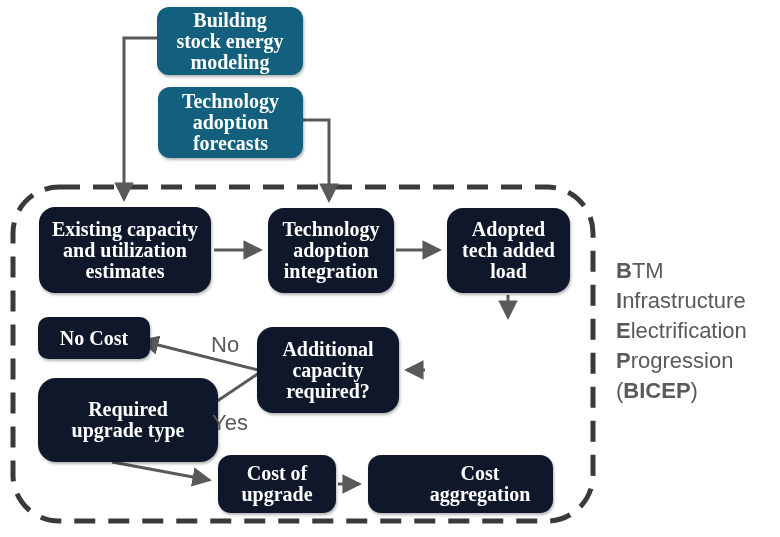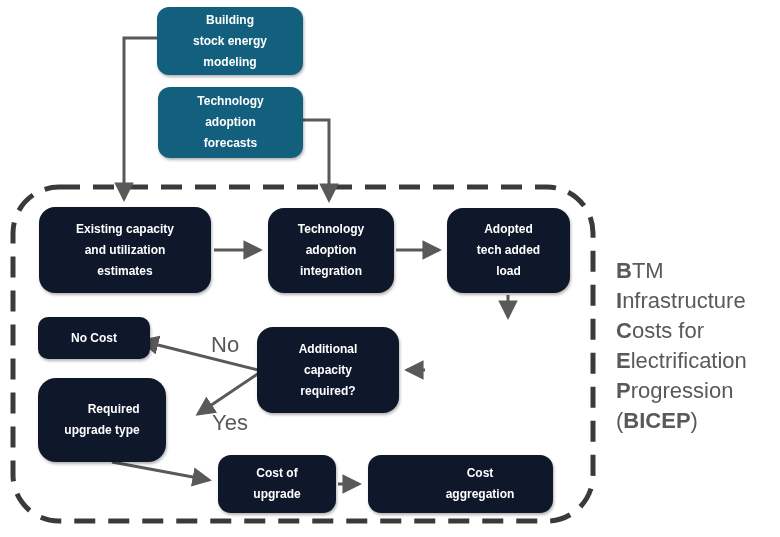--- a/index.html
+++ b/index.html
@@ -3,22 +3,22 @@
 <meta charset="utf-8">
 <style>
   html,body{margin:0;padding:0;background:#ffffff;}
   .stage{
     position:relative;width:780px;height:537px;overflow:hidden;
     font-family:"Liberation Sans", sans-serif;background:#ffffff;
   }
   .links{position:absolute;left:0;top:0;z-index:1;}
   .node{
     position:absolute;z-index:2;display:flex;align-items:center;justify-content:center;
-    text-align:center;color:#ffffff;font-weight:700;font-size:12px;line-height:21px;
-    white-space:pre-line;box-shadow:1px 2px 3px rgba(0,0,0,0.30);
+    text-align:center;color:#ffffff;font-weight:700;font-size:20px;line-height:21px;
+    white-space:pre-line;box-shadow:1px 2px 3px rgba(0,0,0,0.30);font-family:Liberation Serif, serif;
   }
   .node.orange{background:#0f172a;}
   .node.blue{background:#135F7E;}
   .edge-label{
     position:absolute;z-index:2;color:#595959;font-size:22px;font-weight:400;
   }
   .side-label{
     position:absolute;z-index:2;left:616px;top:256px;width:164px;
     color:#595959;font-size:22px;line-height:30px;font-weight:400;
   }
@@ -70,35 +70,34 @@
 tech added
 load</div>
 
   <div class="node orange" style="left:38px;top:317px;width:112px;height:42px;border-radius:10px;">No Cost</div>
 
   <div class="node orange" style="left:257px;top:327px;width:142px;height:86px;border-radius:16px;">Additional
 capacity
 required?</div>
 
 
-  <div class="node orange" style="left:38px;top:378px;width:128px;height:84px;border-radius:18px;text-align:right;">Required
+  <div class="node orange" style="left:38px;top:378px;width:180px;height:84px;border-radius:18px;">Required
 upgrade type</div>
 
   <div class="node orange" style="left:218px;top:455px;width:118px;height:58px;border-radius:13px;">Cost of
 upgrade</div>
 
   <div class="node orange" style="left:368px;top:455px;width:146px;height:58px;border-radius:13px;padding-left:39px;">Cost
 aggregation</div>
 
   <div class="edge-label" style="left:211px;top:332px;">No</div>
 
   <div class="edge-label" style="left:212px;top:410px;">Yes</div>
 
   <div class="side-label">
     <div><span></span><b>B</b><span>TM</span></div>
     <div><span></span><b>I</b><span>nfrastructure</span></div>
-    <div><span></span><b>C</b><span>osts for</span></div>
     <div><span></span><b>E</b><span>lectrification</span></div>
     <div><span></span><b>P</b><span>rogression</span></div>
     <div><span>(</span><b>BICEP</b><span>)</span></div>
   </div>
 
 </div>
 
 </body></html>

